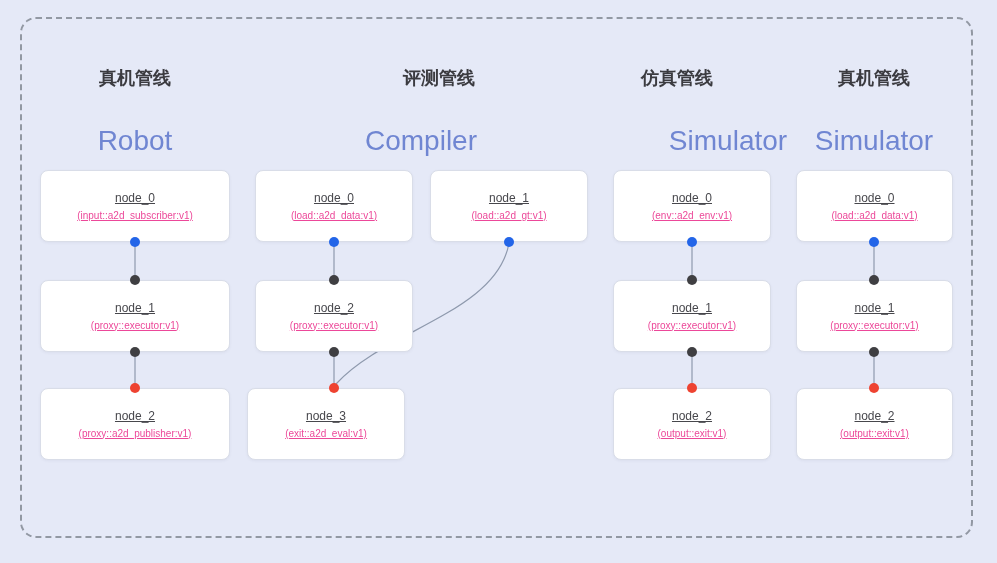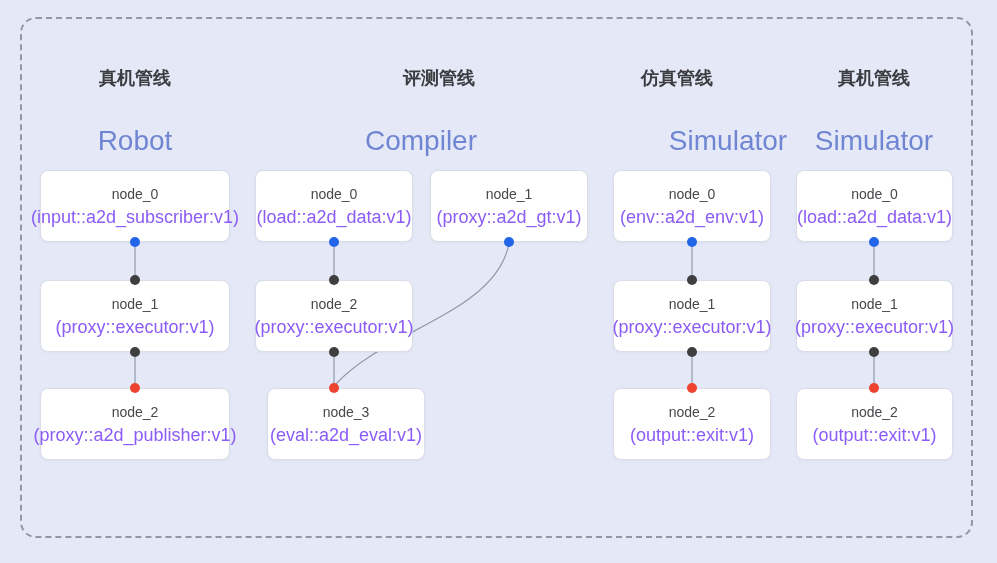--- a/index.html
+++ b/index.html
@@ -60,29 +60,31 @@
     border-radius: 8px;
     box-shadow: 0 1px 3px rgba(60, 70, 110, 0.06);
     display: flex;
     flex-direction: column;
     align-items: center;
     justify-content: center;
     gap: 7px;
     z-index: 3;
   }
   .node .nl1 {
-    font-size: 14px;
+    font-size: 12px;
     color: var(--node-text, #47474c);
     line-height: 1;
+    text-decoration: underline;
   }
   .node .nl2 {
-    font-size: 18px;
-    color: #8b5cf6;
+    font-size: 10px;
+    color: #ec4899;
     line-height: 1;
     white-space: nowrap;
+    text-decoration: underline;
   }
   .dot {
     position: absolute;
     width: 10px;
     height: 10px;
     border-radius: 50%;
     z-index: 4;
   }
   .dot.blue  { background: var(--blue-dot, #2365e8); }
   .dot.black { background: var(--black-dot, #3f3f42); }
@@ -135,29 +137,29 @@
     <div class="nl1">node_2</div>
     <div class="nl2">(proxy::a2d_publisher:v1)</div>
   </div>
 
   <div class="node" style="left:255px;top:170px;width:158px">
     <div class="nl1">node_0</div>
     <div class="nl2">(load::a2d_data:v1)</div>
   </div>
   <div class="node" style="left:430px;top:170px;width:158px">
     <div class="nl1">node_1</div>
-    <div class="nl2">(proxy::a2d_gt:v1)</div>
+    <div class="nl2">(load::a2d_gt:v1)</div>
   </div>
   <div class="node" style="left:255px;top:280px;width:158px">
     <div class="nl1">node_2</div>
     <div class="nl2">(proxy::executor:v1)</div>
   </div>
-  <div class="node" style="left:267px;top:388px;width:158px">
+  <div class="node" style="left:247px;top:388px;width:158px">
     <div class="nl1">node_3</div>
-    <div class="nl2">(eval::a2d_eval:v1)</div>
+    <div class="nl2">(exit::a2d_eval:v1)</div>
   </div>
 
   <div class="node" style="left:613px;top:170px;width:158px">
     <div class="nl1">node_0</div>
     <div class="nl2">(env::a2d_env:v1)</div>
   </div>
   <div class="node" style="left:613px;top:280px;width:158px">
     <div class="nl1">node_1</div>
     <div class="nl2">(proxy::executor:v1)</div>
   </div>

